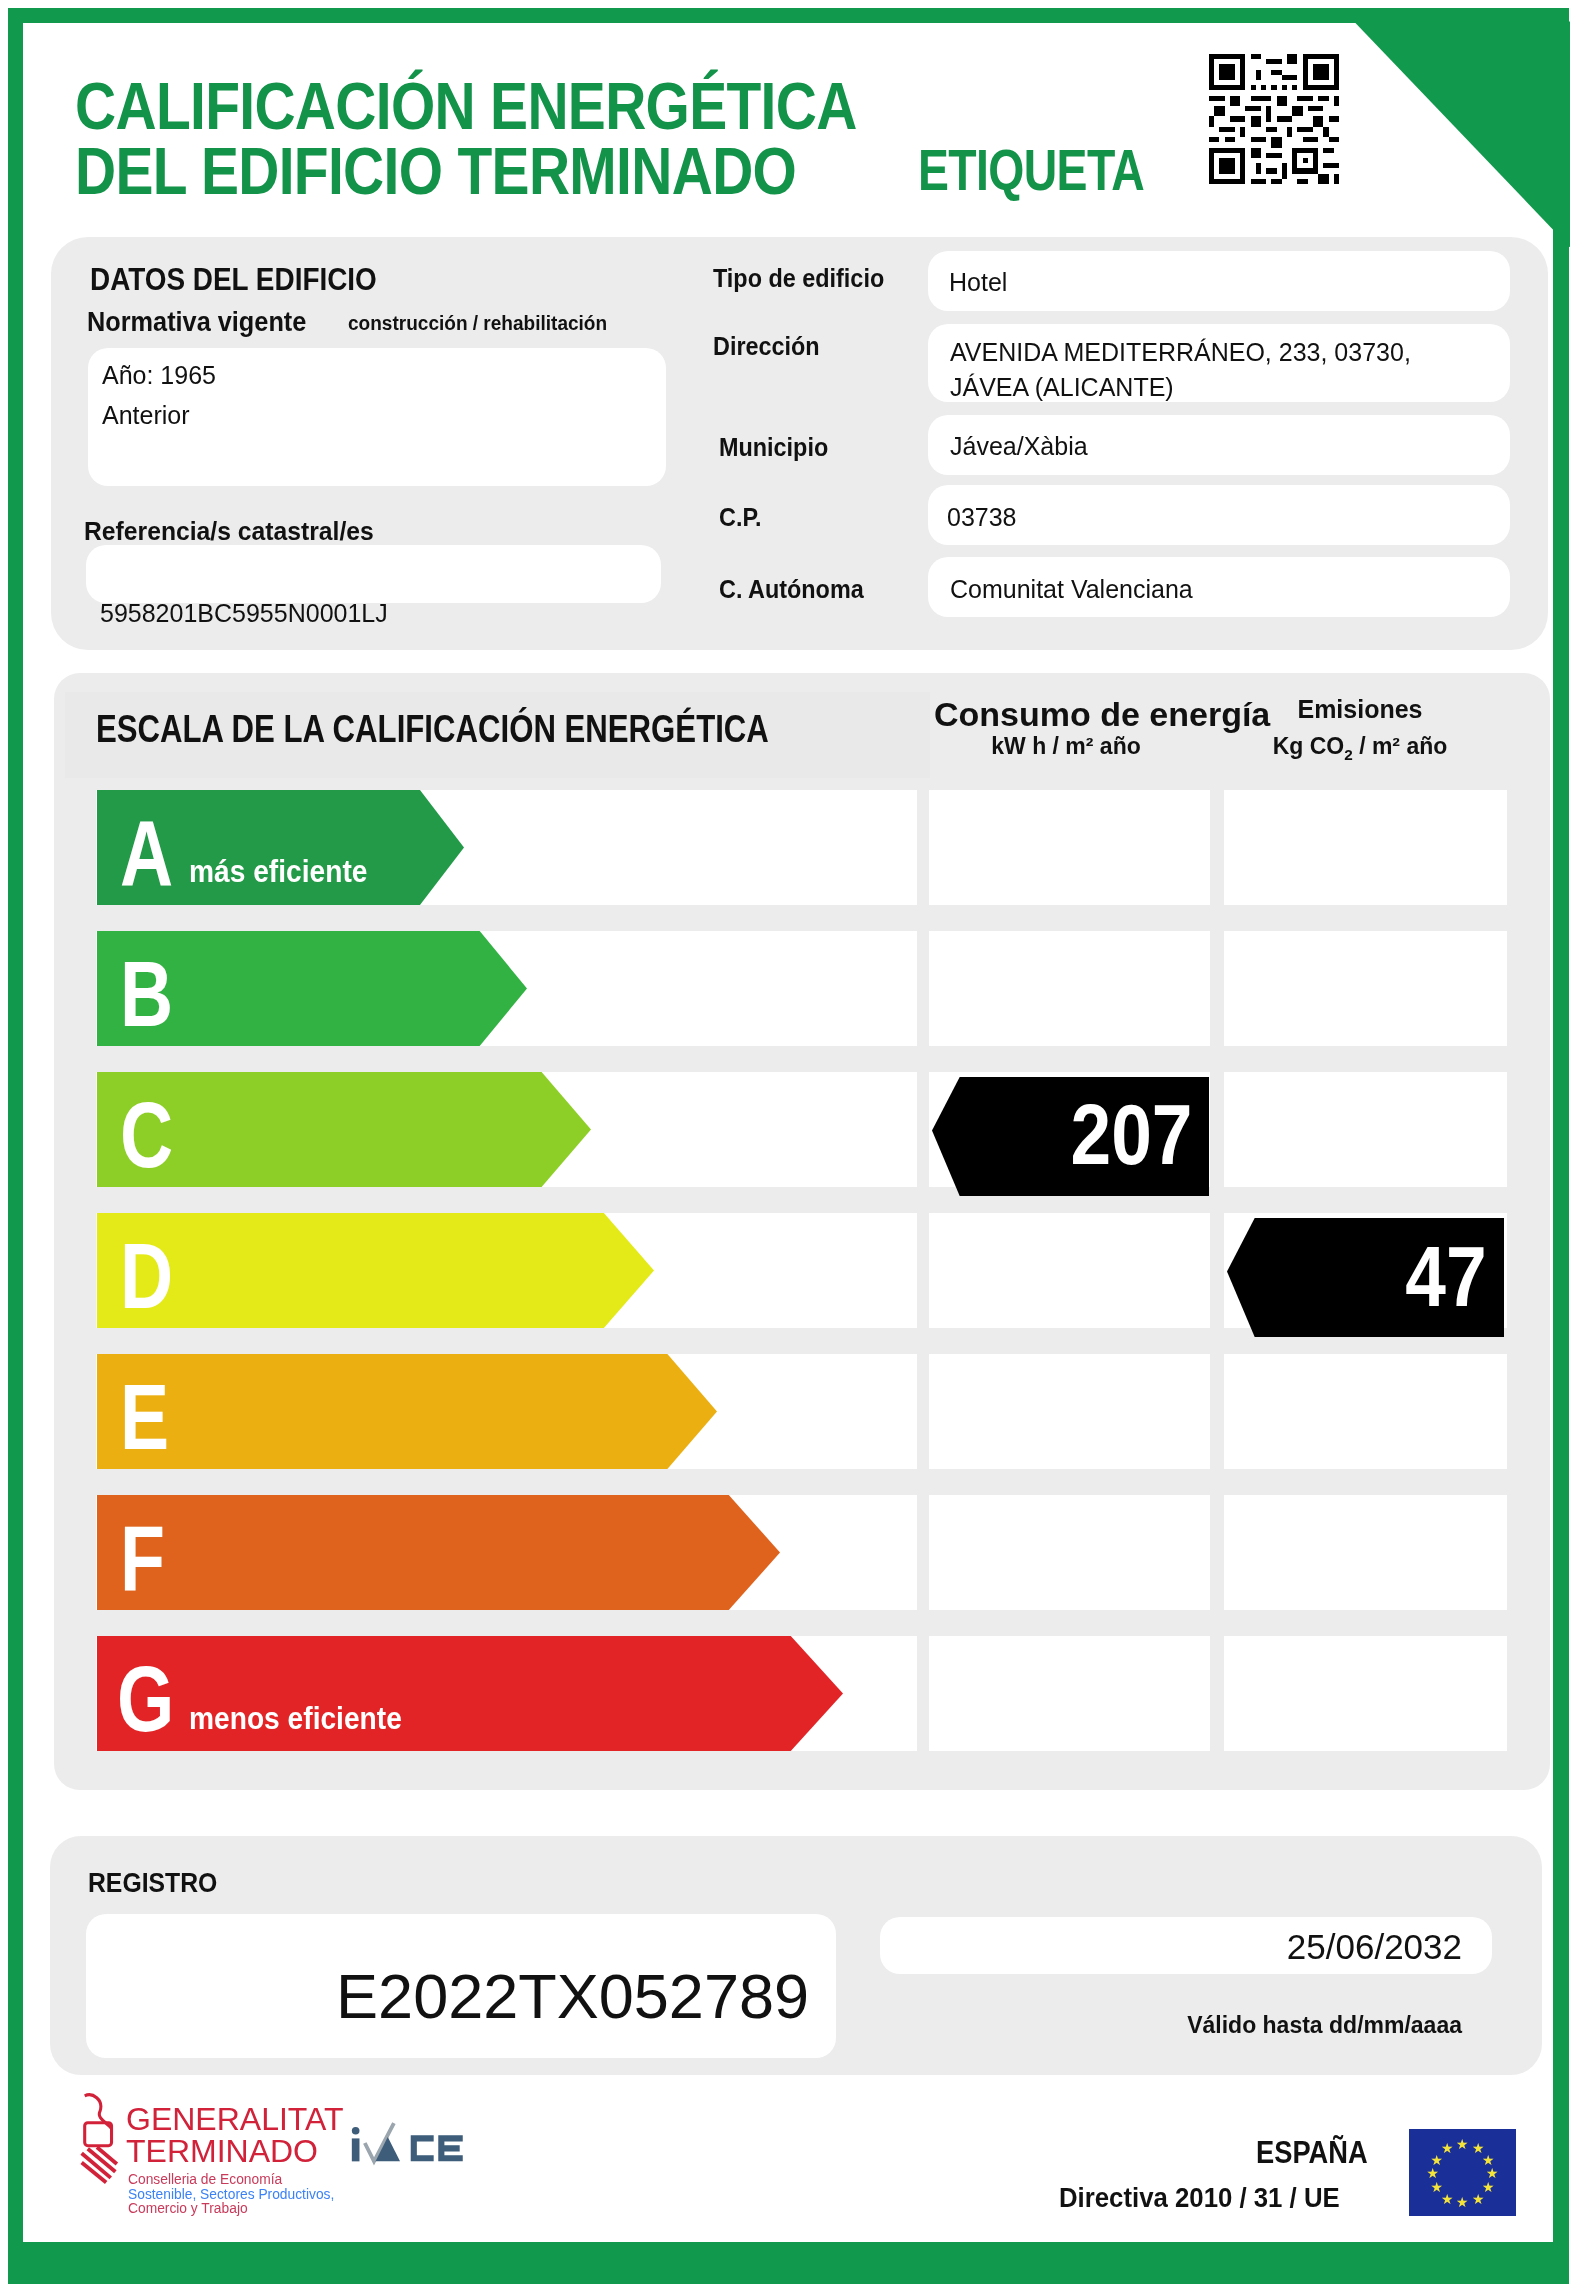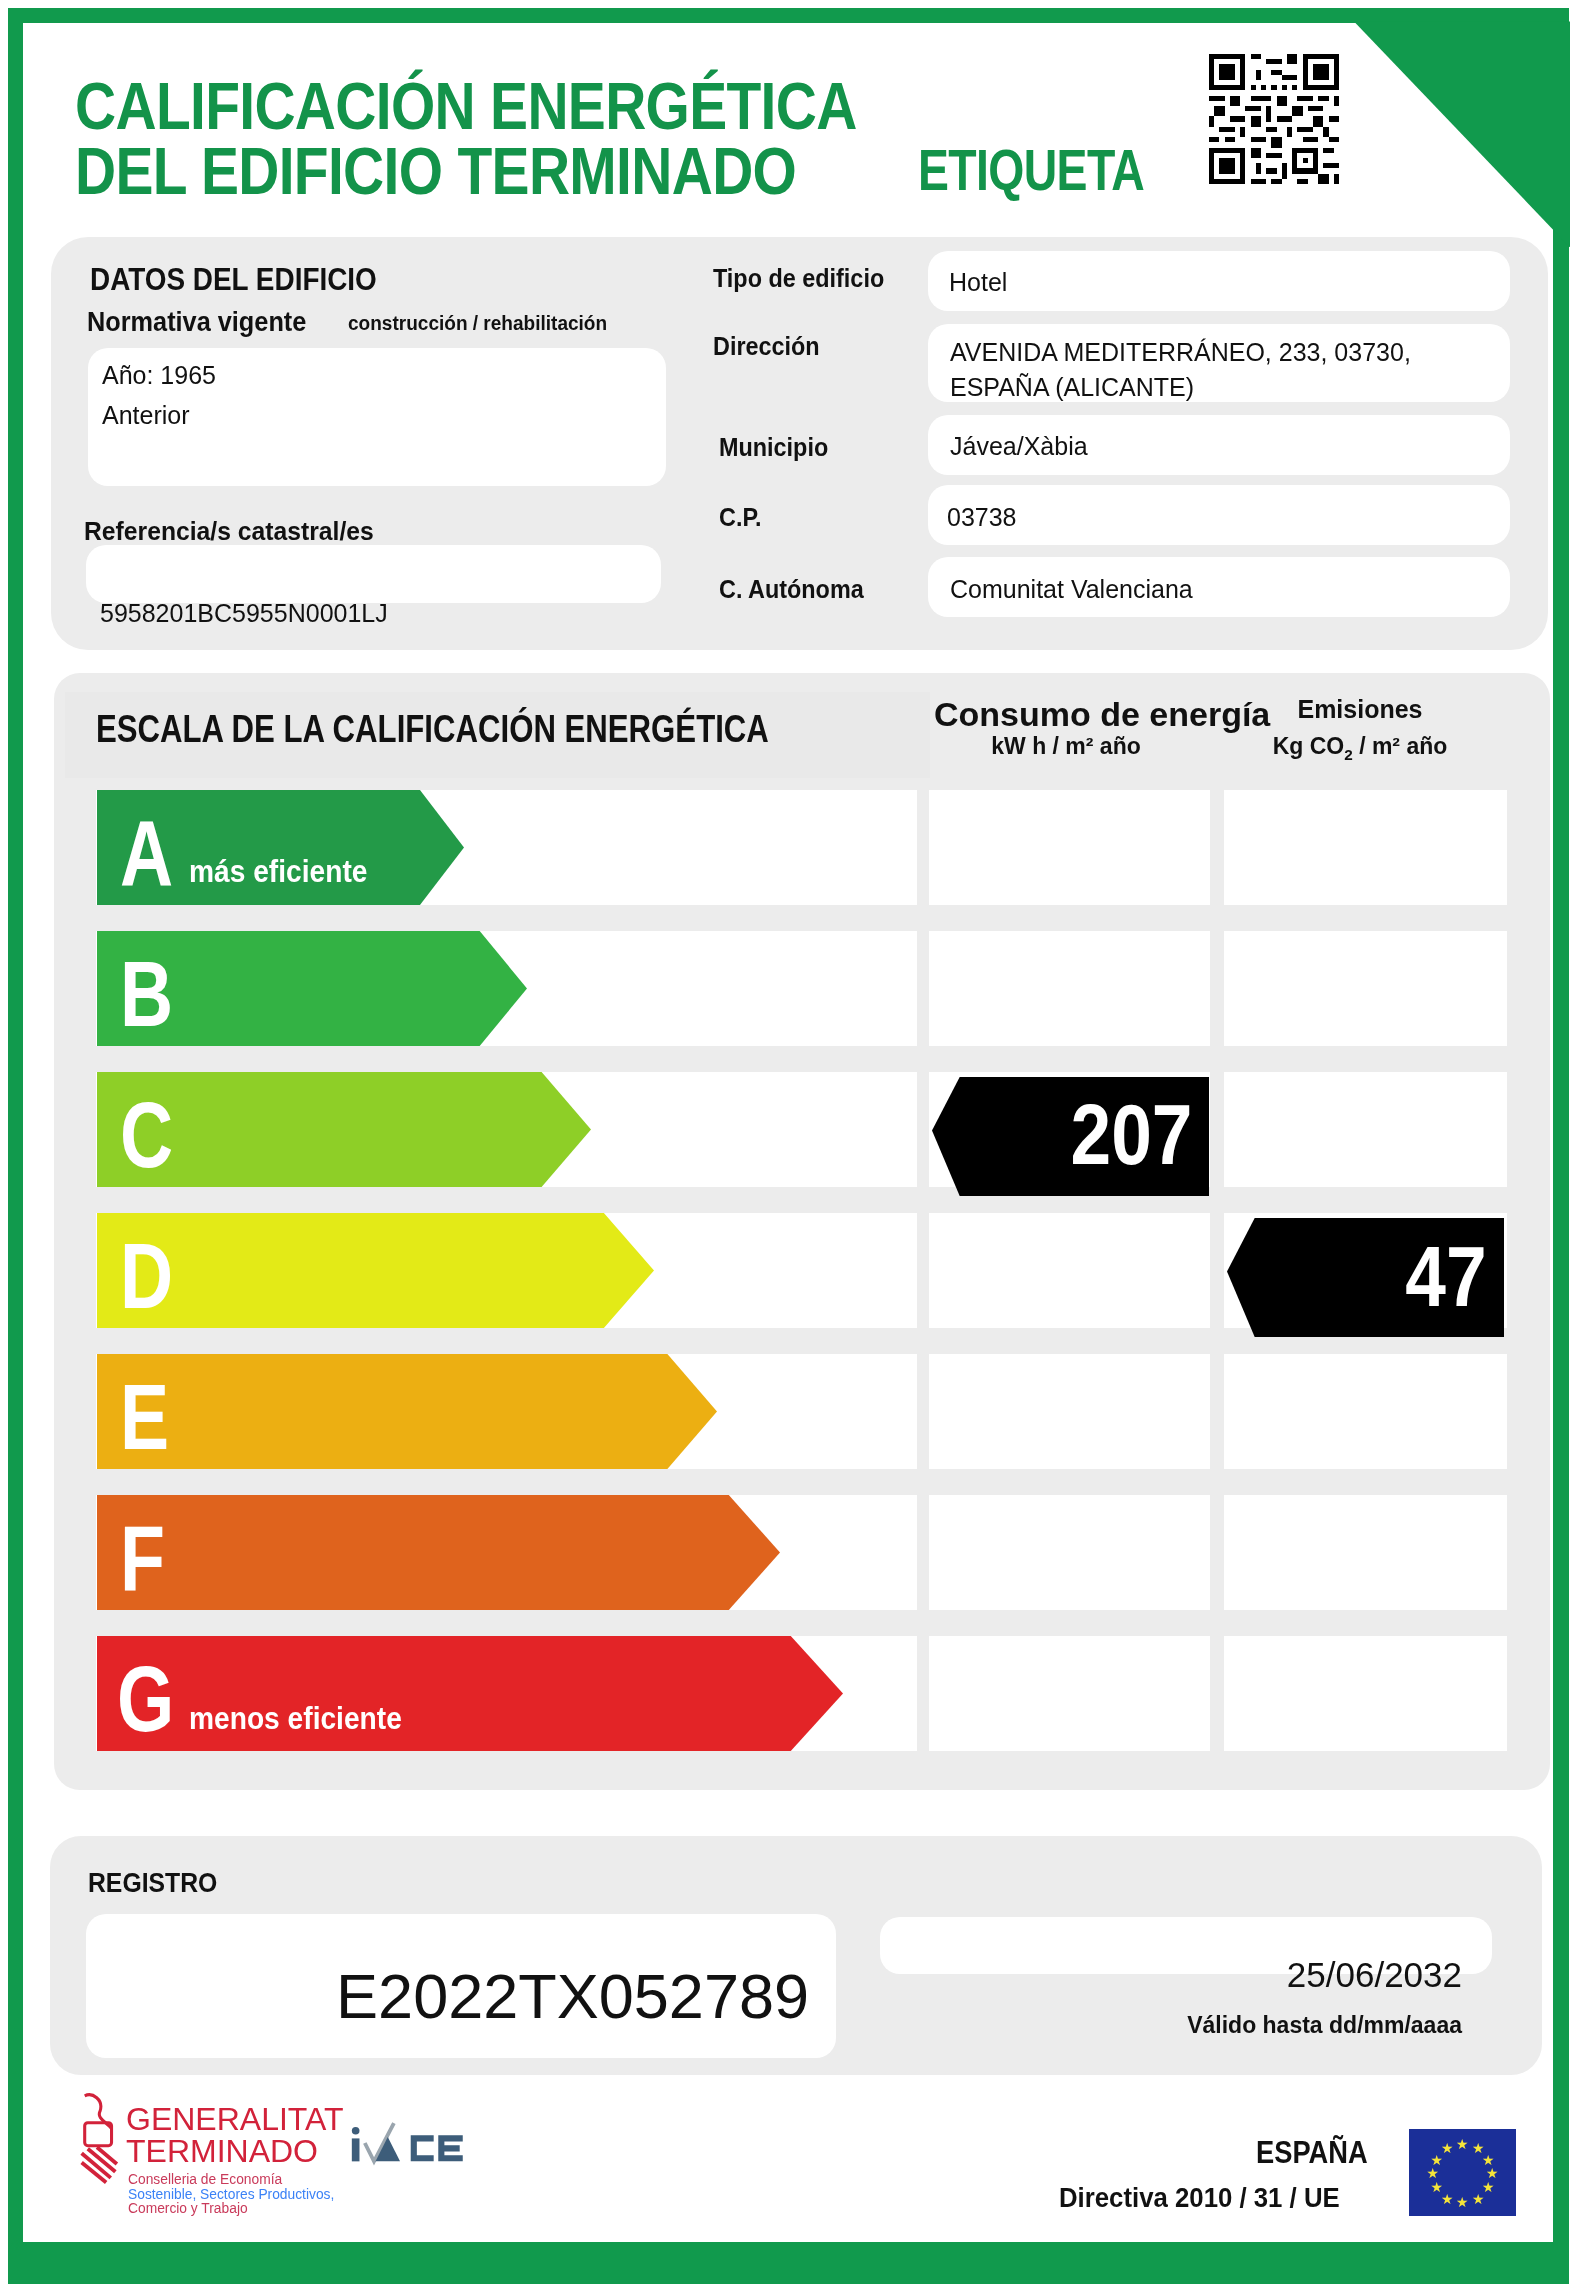--- a/index.html
+++ b/index.html
@@ -144,21 +144,21 @@
 <div class="abs field" style="left:86px;top:545px;width:575px;height:58px;"></div>
 <div class="abs fieldtext" style="left:100px;top:571px;margin-top:28px;">5958201BC5955N0001LJ</div>
 
 <div class="abs label-bold" style="left:713px;top:263px;font-size:26px;transform:scaleX(0.9);">Tipo de edificio</div>
 <div class="abs field" style="left:928px;top:251px;width:582px;height:60px;"></div>
 <div class="abs fieldtext" style="left:949px;top:268px;">Hotel</div>
 
 <div class="abs label-bold" style="left:713px;top:331px;font-size:26px;transform:scaleX(0.9);">Dirección</div>
 <div class="abs field" style="left:928px;top:324px;width:582px;height:78px;"></div>
 <div class="abs fieldtext" style="left:950px;top:338px;">AVENIDA MEDITERRÁNEO, 233, 03730,</div>
-<div class="abs fieldtext" style="left:950px;top:373px;">ESPAÑA (ALICANTE)</div>
+<div class="abs fieldtext" style="left:950px;top:373px;">JÁVEA (ALICANTE)</div>
 
 <div class="abs label-bold" style="left:719px;top:432px;font-size:26px;transform:scaleX(0.9);">Municipio</div>
 <div class="abs field" style="left:928px;top:415px;width:582px;height:60px;"></div>
 <div class="abs fieldtext" style="left:950px;top:432px;">Jávea/Xàbia</div>
 
 <div class="abs label-bold" style="left:719px;top:502px;font-size:26px;transform:scaleX(0.9);">C.P.</div>
 <div class="abs field" style="left:928px;top:485px;width:582px;height:60px;"></div>
 <div class="abs fieldtext" style="left:947px;top:503px;">03738</div>
 
 <div class="abs label-bold" style="left:719px;top:574px;font-size:26px;transform:scaleX(0.9);">C. Autónoma</div>
@@ -231,21 +231,21 @@
 </div>
 <div class="abs badge" style="left:1227px;top:1218px;width:277px;height:119px;">
   <span class="badge-val" style="top:15.3px;">47</span>
 </div>
 
 <div id="registro-panel" class="abs panel"></div>
 <div class="abs label-bold" style="left:88px;top:1867px;font-size:27.5px;transform:scaleX(0.9);">REGISTRO</div>
 <div class="abs field" style="left:86px;top:1914px;width:750px;height:144px;"></div>
 <div class="abs" style="left:86px;top:1960px;width:723px;text-align:right;font-size:63px;color:#111;white-space:nowrap;">E2022TX052789</div>
 <div class="abs field" style="left:880px;top:1917px;width:612px;height:57px;"></div>
-<div class="abs" style="left:880px;top:1927px;width:582px;text-align:right;font-size:35px;color:#111;white-space:nowrap;margin-top:28px;">25/06/2032</div>
+<div class="abs" style="left:880px;top:1927px;width:582px;text-align:right;font-size:35px;color:#111;white-space:nowrap;">25/06/2032</div>
 <div class="abs label-bold" style="left:995px;top:2012px;width:467px;text-align:right;font-size:23px;">Válido hasta dd/mm/aaaa</div>
 
 <div class="abs" style="left:77px;top:2092px;width:43px;height:92px;">
   <svg width="43" height="92" viewBox="0 0 56 120">
     <g fill="none" stroke="#d2223a" stroke-width="4">
       <path d="M10 5 C 20 0, 35 10, 30 25 C 25 35, 40 40, 45 48"></path>
       <rect x="10" y="40" width="35" height="30" rx="4"></rect>
     </g>
     <g stroke="#d2223a" stroke-width="5">
       <line x1="6" y1="80" x2="44" y2="112"></line>

